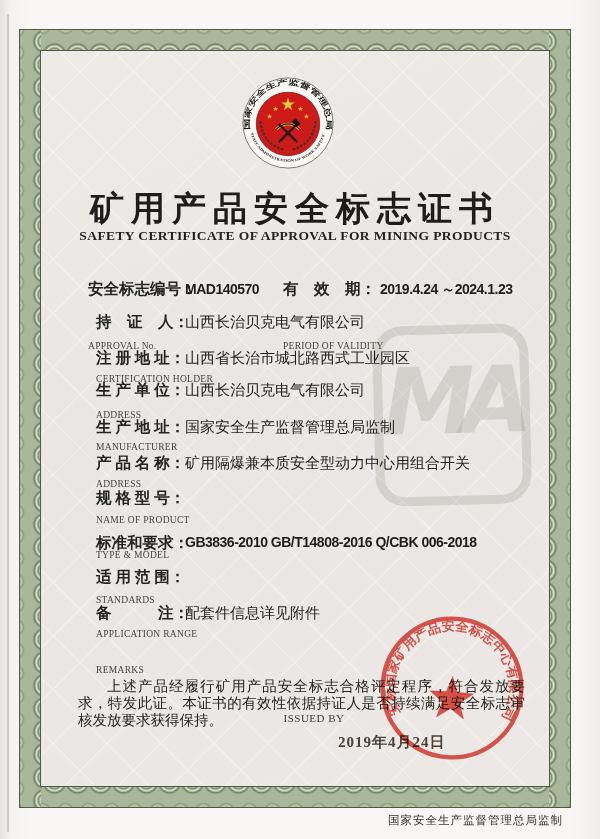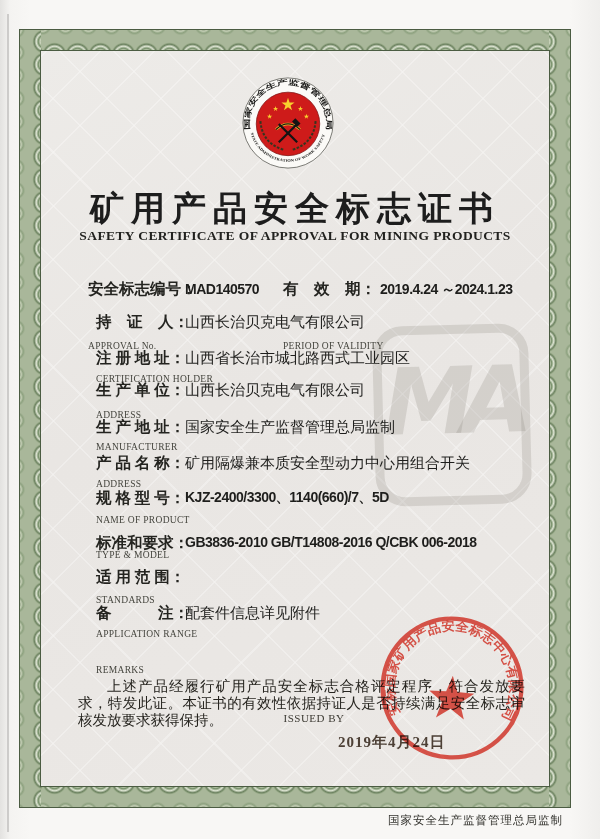--- a/index.html
+++ b/index.html
@@ -164,21 +164,20 @@
   <span class="fvalue">国家安全生产监督管理总局监制</span>
 </div>
 <div class="field" style="top:453px">
   <span class="flabel">产 品 名 称：</span>
   <span class="fsub">NAME OF PRODUCT</span>
   <span class="fvalue">矿用隔爆兼本质安全型动力中心用组合开关</span>
 </div>
 <div class="field" style="top:488px">
   <span class="flabel">规 格 型 号：</span>
   <span class="fsub">TYPE &amp; MODEL</span>
-  <span class="fvalue mono">KJZ-2400/3300、1140(660)/7、5D</span>
 </div>
 <div class="field" style="top:533px">
   <span class="flabel">标准和要求：</span>
   <span class="fsub">STANDARDS</span>
   <span class="fvalue mono">GB3836-2010 GB/T14808-2016 Q/CBK 006-2018</span>
 </div>
 <div class="field" style="top:567px">
   <span class="flabel">适 用 范 围：</span>
   <span class="fsub">APPLICATION RANGE</span>
 </div>

